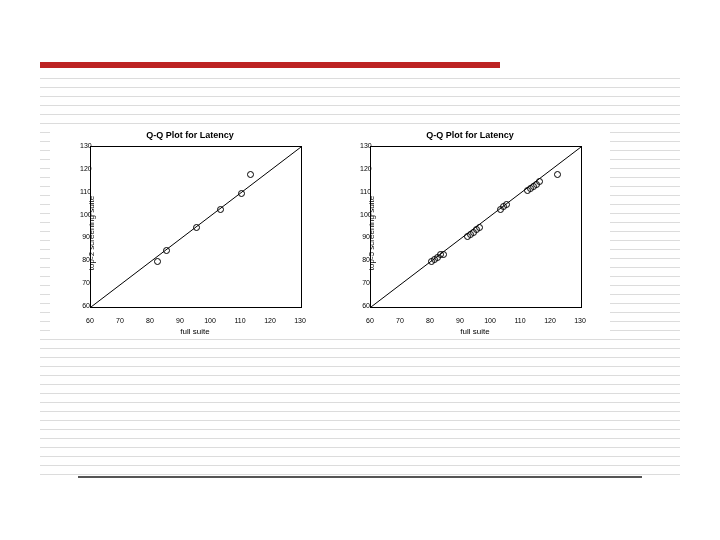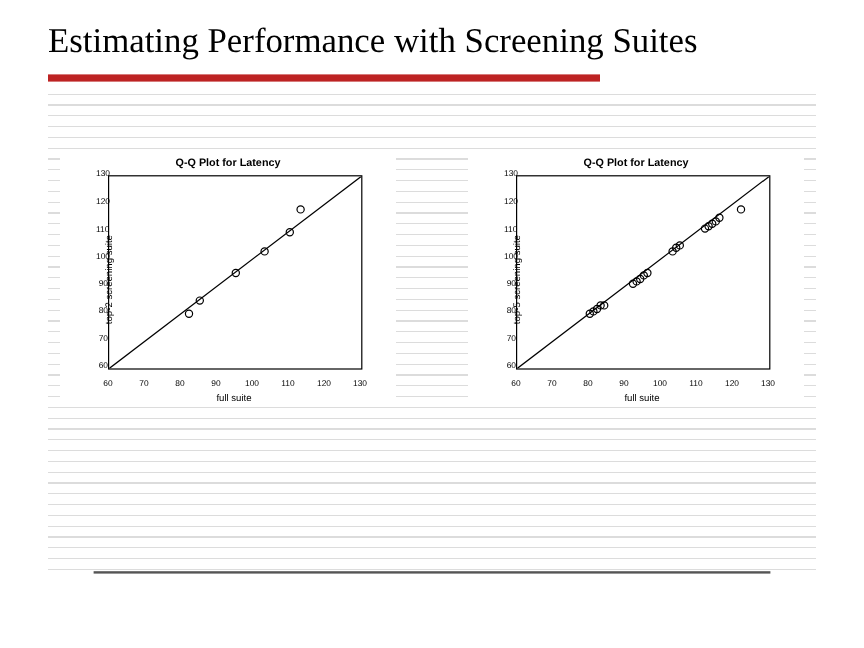--- a/index.html
+++ b/index.html
@@ -2,36 +2,35 @@
 <html><head>
 <meta charset="utf-8">
 <style>
   html,body{margin:0;padding:0;background:#fff;font-family:Georgia,'Times New Roman',serif}
   .slide{width:720px;height:540px;position:relative;background:#fff}
   .title{position:absolute;left:40px;top:18px;font-size:29px;color:#000}
   .redbar{position:absolute;left:40px;top:62px;height:6px;background:#bd2323}
   .lined{position:absolute;left:40px;top:78px;width:640px;height:400px;
          background:repeating-linear-gradient(to bottom,#dcdcdc 0,#dcdcdc 1px,transparent 1px,transparent 9px)}
   .bottomrule{position:absolute;left:78px;bottom:62px;width:564px;height:2px;background:#555}
-  .charts{position:absolute;left:50px;top:128px;width:620px;display:flex;justify-content:space-between}
+  .charts{position:absolute;left:50px;top:128px;width:620px;display:flex;}
   .plot{width:280px;height:210px;background:#fff;position:relative;font-family:Arial,Helvetica,sans-serif;font-size:8px;color:#000}
   .plot-title{position:absolute;left:0;top:2px;width:100%;text-align:center;font-weight:bold;font-size:9px}
   .plot-box{position:absolute;left:40px;top:18px;width:210px;height:160px;border:1px solid #000}
   .ylabel{position:absolute;left:4px;top:50%;transform:translateY(-50%) rotate(-90deg);transform-origin:center;font-size:8px;white-space:nowrap}
   .xlabel{position:absolute;left:40px;bottom:2px;width:210px;text-align:center;font-size:8px}
   .tick-y{position:absolute;left:30px;width:10px;text-align:right;font-size:7px}
   .tick-x{position:absolute;bottom:14px;width:18px;text-align:center;font-size:7px;margin-left:-9px}
   .pt{position:absolute;width:5px;height:5px;border:1px solid #000;border-radius:50%;background:transparent;margin:-3px 0 0 -3px}
   .diag{position:absolute;left:0;top:0;width:100%;height:100%}
 </style>
 </head>
 <body>
 
 <div class="slide">
-  <div class="title">Estimating Performance with Screening Suites</div>
   <div class="redbar" style="width: 460px;"></div>
   <div class="lined"></div>
 
   <div class="charts">
     <div class="plot" id="plot0">
       <div class="plot-title">Q-Q Plot for Latency</div>
       <div class="ylabel">top-2 screening suite</div>
       <div class="xlabel">full suite</div>
       <div class="plot-box">
           <svg class="diag" width="210" height="160">

